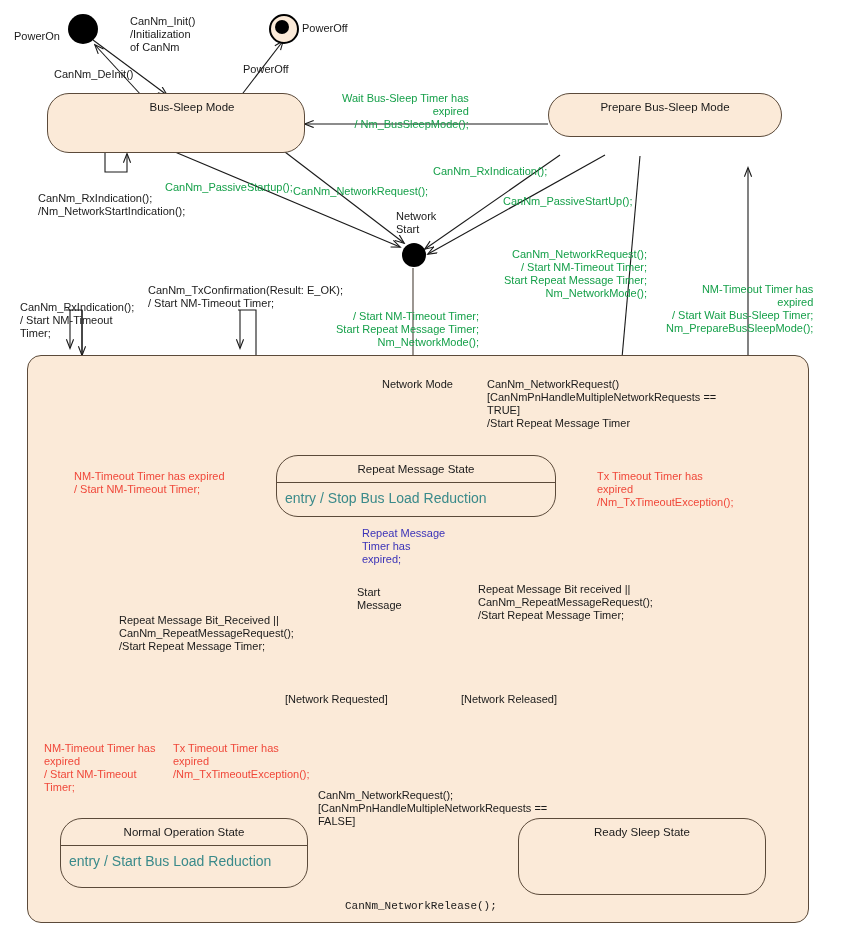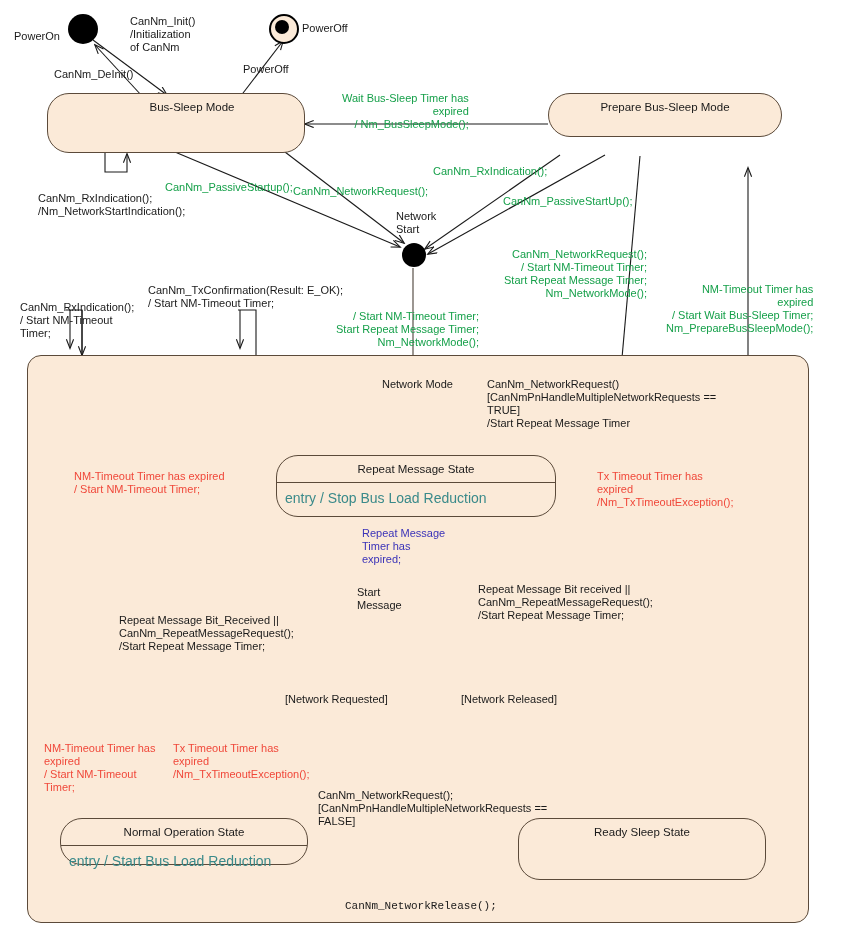--- a/index.html
+++ b/index.html
@@ -123,27 +123,27 @@
   </div>
 
   <div class="composite" style="left:27px;top:355px;width:782px;height:568px;"></div>
 
   <div class="state" style="left:276px;top:455px;width:280px;height:62px;">
     <div class="title">Repeat Message State</div>
     <div class="sep"></div>
     <div class="entry">entry / Stop Bus Load Reduction</div>
   </div>
 
-  <div class="state" style="left:60px;top:818px;width:248px;height:47px;">
+  <div class="state" style="left:60px;top:818px;width:248px;height:70px;">
     <div class="title">Normal Operation State</div>
     <div class="sep"></div>
     <div class="entry">entry / Start Bus Load Reduction</div>
   </div>
 
-  <div class="state" style="left:518px;top:818px;width:248px;height:62px;">
+  <div class="state" style="left:518px;top:818px;width:248px;height:77px;">
     <div class="title">Ready Sleep State</div>
   </div>
 
   <div class="lbl" style="left:14px;top:22px;margin-top:8px;">PowerOn</div>
   <div class="lbl" style="left:302px;top:22px;">PowerOff</div>
 
   <div class="lbl" style="left:130px;top:15px;">CanNm_Init()
 /Initialization
 of CanNm</div>
   <div class="lbl" style="left:54px;top:68px;">CanNm_DeInit()</div>

